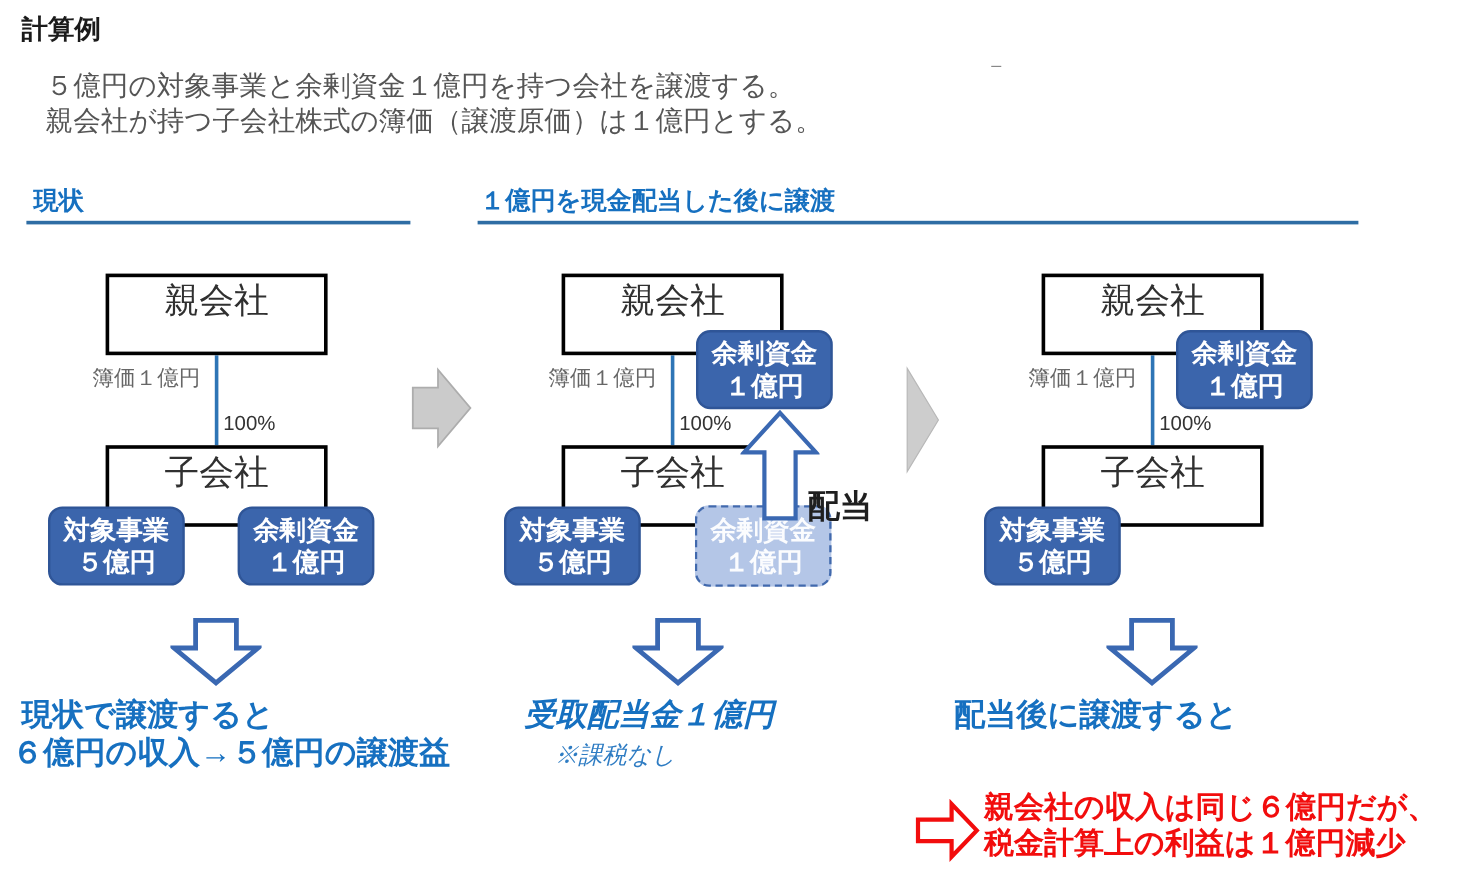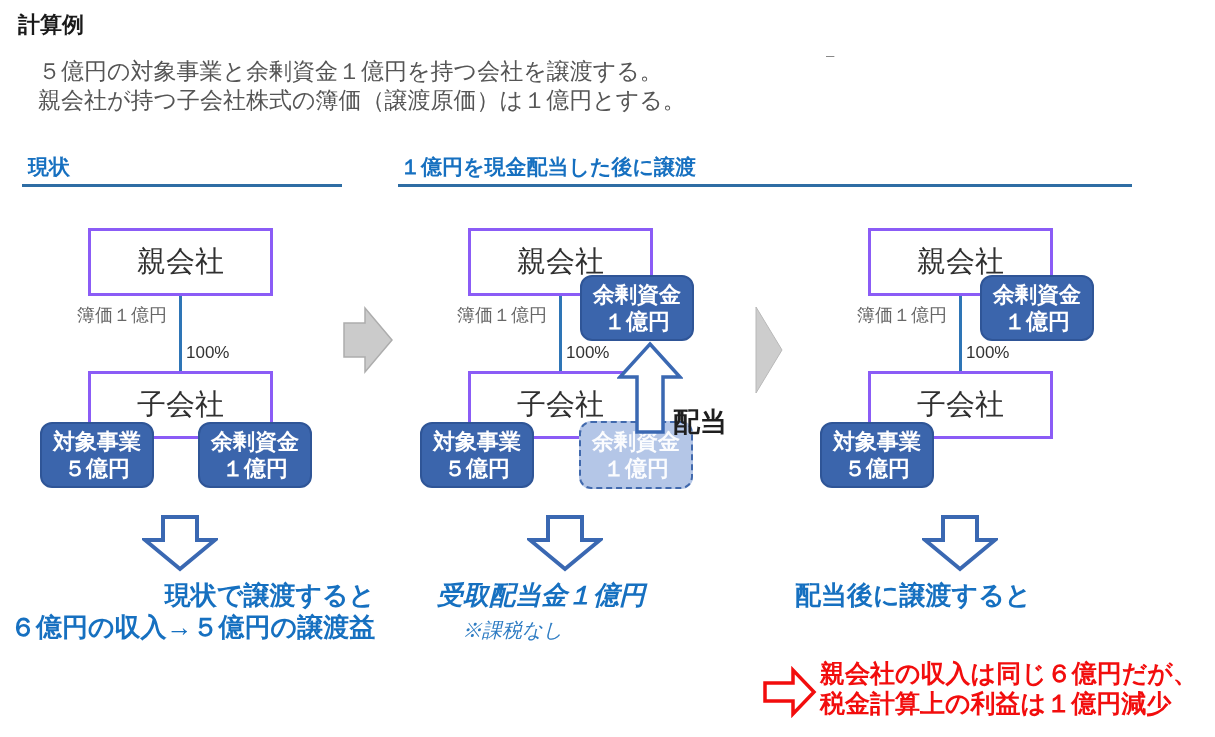--- a/index.html
+++ b/index.html
@@ -7,38 +7,38 @@
     position:relative;width:1215px;height:737px;background:#ffffff;overflow:hidden;
     font-family:"Liberation Sans", sans-serif;
   }
   .abs{position:absolute;}
   .page-title{left:18px;top:10px;font-size:22px;font-weight:bold;color:#1a1a1a;}
   .intro{left:38px;top:57px;font-size:23px;line-height:29px;color:#555555;}
   .stray-dash{left:826px;top:46px;font-size:15px;color:#888;}
   .sec-header{font-size:21px;font-weight:bold;color:#1670C0;}
   .sec-rule{height:3px;background:#2E6DA4;}
   .obox{
-    background:#ffffff;border:3px solid #8b5cf6;width:185px;height:68px;
-    display:flex;align-items:center;justify-content:center;
+    background:#ffffff;border:3px solid #000000;width:185px;height:68px;
+    display:flex;justify-content:center;
     font-size:29px;color:#303030;box-sizing:border-box;
   }
   .vline{width:3px;background:#2E75B6;}
   .bklabel{font-size:18px;color:#666666;}
   .pct{font-size:17px;color:#333333;}
   .fbox{
     width:114px;height:66px;background:#3B65AC;border:2px solid #2F5597;border-radius:12px;
     color:#ffffff;font-weight:bold;font-size:22px;line-height:27px;text-align:center;
     display:flex;flex-direction:column;justify-content:center;box-sizing:border-box;
   }
   .fbox.faded{
     background:#B4C6E7;border:2px dashed #4169AD;color:rgba(255,255,255,0.95);height:68px;
   }
   .dividend-label{font-size:27px;font-weight:bold;color:#1f1f1f;margin-top:47px;}
   .cap{font-size:26px;font-weight:bold;color:#1670C0;line-height:32px;}
-  .cap .indent1{padding-left:8px;text-align:right;}
+  .cap .indent1{padding-left:8px;}
   .cap .indent2{padding-left:6px;}
   .cap-note{font-size:20px;color:#2E7CC3;font-weight:normal;}
   .redcap{font-size:25px;font-weight:bold;color:#F20D0D;line-height:30px;}
   svg{display:block;}
 </style>
 </head>
 <body>
 
 <div class="canvas">
 

